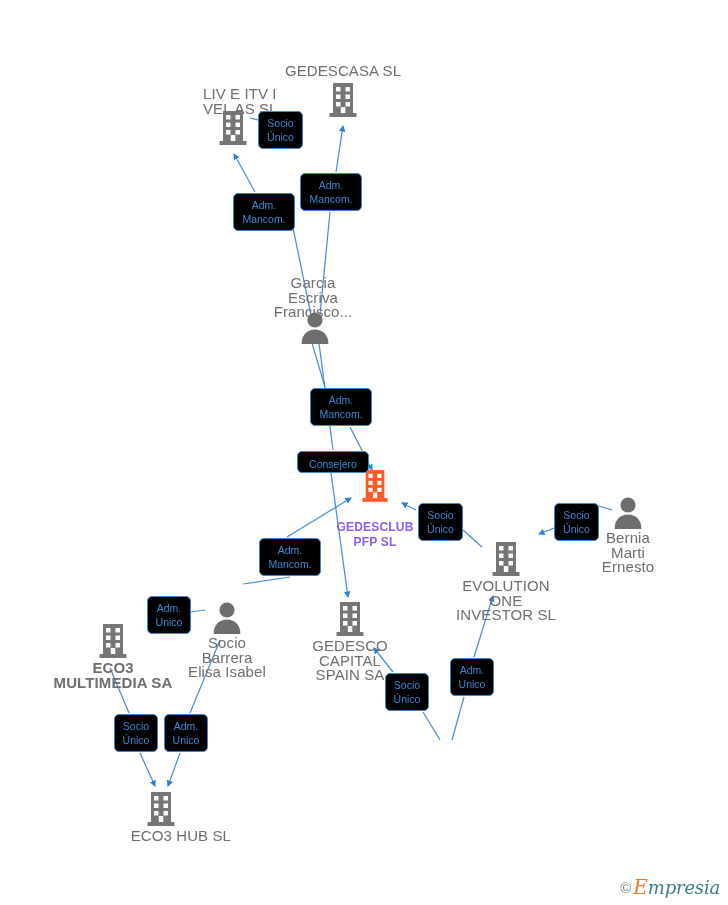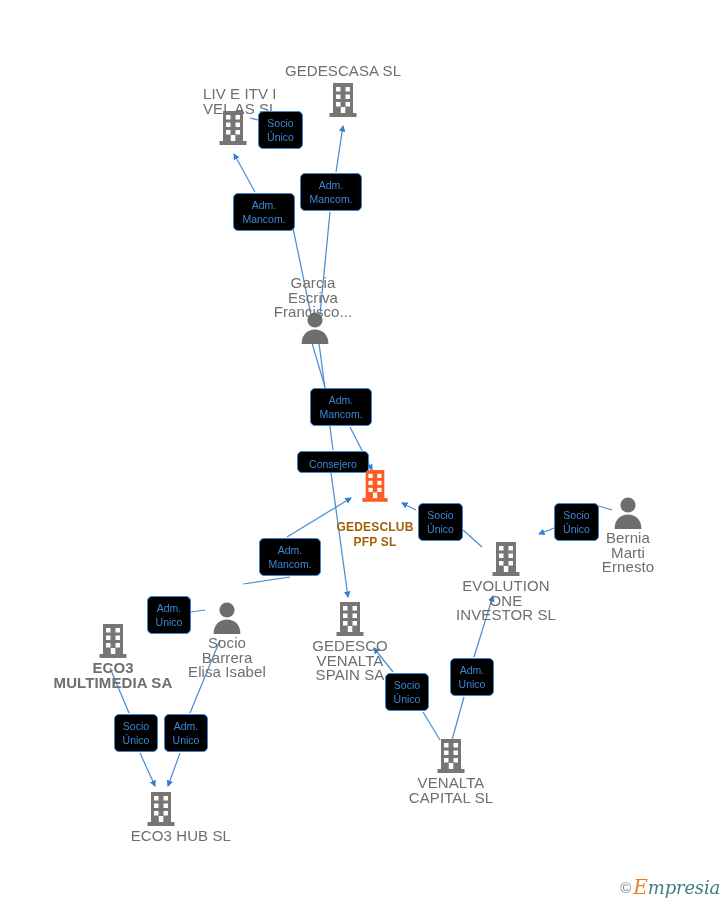--- a/index.html
+++ b/index.html
@@ -43,21 +43,21 @@
   .node .node-label {
     display: block;
     margin-top: 2px;
     font-size: 15px;
     line-height: 14.5px;
     color: #6e6e6e;
     letter-spacing: .1px;
     white-space: pre-line;
   }
   .node.focus .node-label {
-    color: #a16207;
+    color: #8b5cf6;
     font-weight: bold;
     font-size: 12px;
     letter-spacing: .2px;
     margin-top: 17px;
   }
 
   
   .chip {
     position: absolute;
     box-sizing: border-box;
@@ -280,39 +280,24 @@
       <rect x="1.5" y="33" width="27" height="4" fill="#767676"></rect>
       <rect x="8" y="7" width="4.5" height="4.5" fill="#ffffff"></rect>
       <rect x="17.5" y="7" width="4.5" height="4.5" fill="#ffffff"></rect>
       <rect x="8" y="14.5" width="4.5" height="4.5" fill="#ffffff"></rect>
       <rect x="17.5" y="14.5" width="4.5" height="4.5" fill="#ffffff"></rect>
       <rect x="8" y="22" width="4.5" height="4.5" fill="#ffffff"></rect>
       <rect x="17.5" y="22" width="4.5" height="4.5" fill="#ffffff"></rect>
       <rect x="12.8" y="27" width="4.5" height="6" fill="#ffffff"></rect>
     </svg>
     <span class="node-label">GEDESCO
-VENALTA
+CAPITAL
 SPAIN SA</span>
   </div>
 
-  <div class="node" style="left:451px; top:736px;">
-    <svg class="glyph" width="30" height="38" viewBox="0 0 30 38" aria-hidden="true">
-      <rect x="5" y="3" width="20" height="30" fill="#767676"></rect>
-      <rect x="1.5" y="33" width="27" height="4" fill="#767676"></rect>
-      <rect x="8" y="7" width="4.5" height="4.5" fill="#ffffff"></rect>
-      <rect x="17.5" y="7" width="4.5" height="4.5" fill="#ffffff"></rect>
-      <rect x="8" y="14.5" width="4.5" height="4.5" fill="#ffffff"></rect>
-      <rect x="17.5" y="14.5" width="4.5" height="4.5" fill="#ffffff"></rect>
-      <rect x="8" y="22" width="4.5" height="4.5" fill="#ffffff"></rect>
-      <rect x="17.5" y="22" width="4.5" height="4.5" fill="#ffffff"></rect>
-      <rect x="12.8" y="27" width="4.5" height="6" fill="#ffffff"></rect>
-    </svg>
-    <span class="node-label">VENALTA
-CAPITAL  SL</span>
-  </div>
 
   <div class="node" style="left:161px; top:789px;text-align:right;">
     <svg class="glyph" width="30" height="38" viewBox="0 0 30 38" aria-hidden="true">
       <rect x="5" y="3" width="20" height="30" fill="#767676"></rect>
       <rect x="1.5" y="33" width="27" height="4" fill="#767676"></rect>
       <rect x="8" y="7" width="4.5" height="4.5" fill="#ffffff"></rect>
       <rect x="17.5" y="7" width="4.5" height="4.5" fill="#ffffff"></rect>
       <rect x="8" y="14.5" width="4.5" height="4.5" fill="#ffffff"></rect>
       <rect x="17.5" y="14.5" width="4.5" height="4.5" fill="#ffffff"></rect>
       <rect x="8" y="22" width="4.5" height="4.5" fill="#ffffff"></rect>

